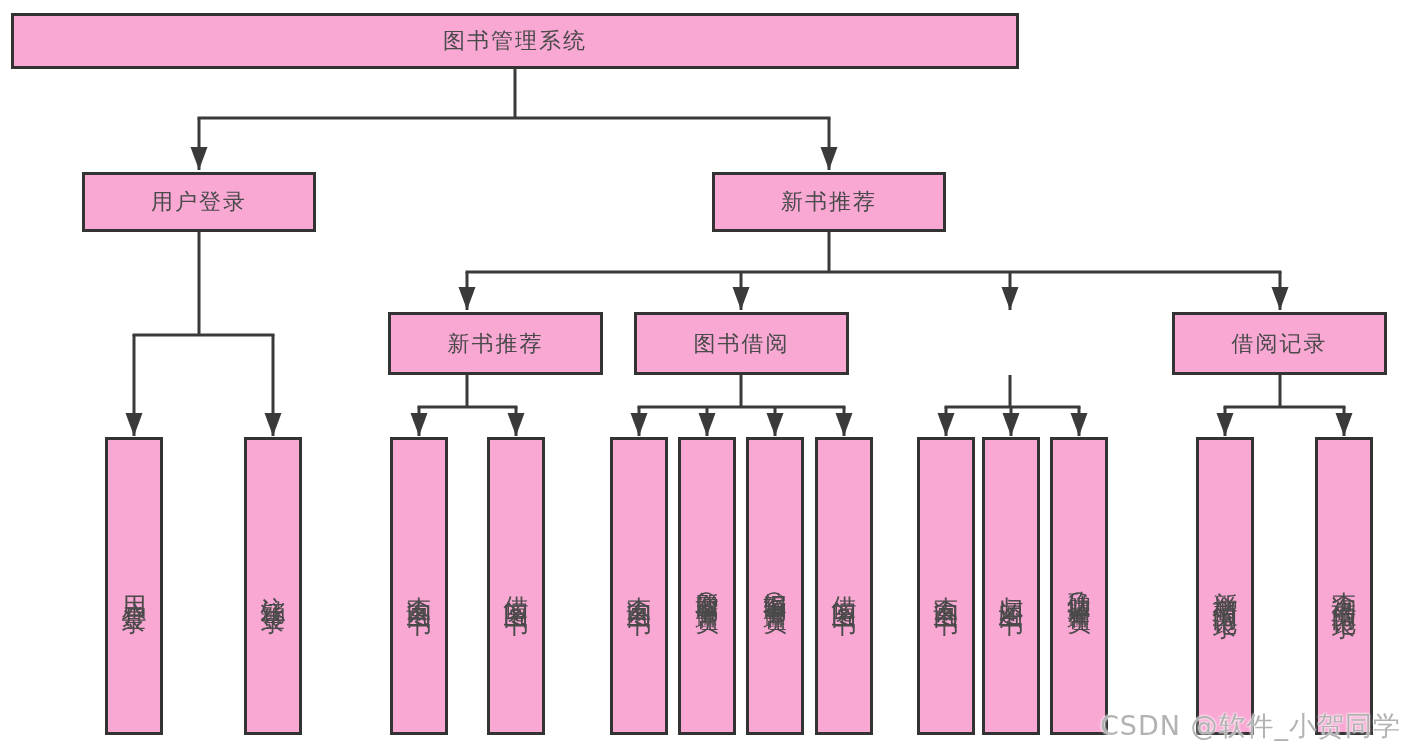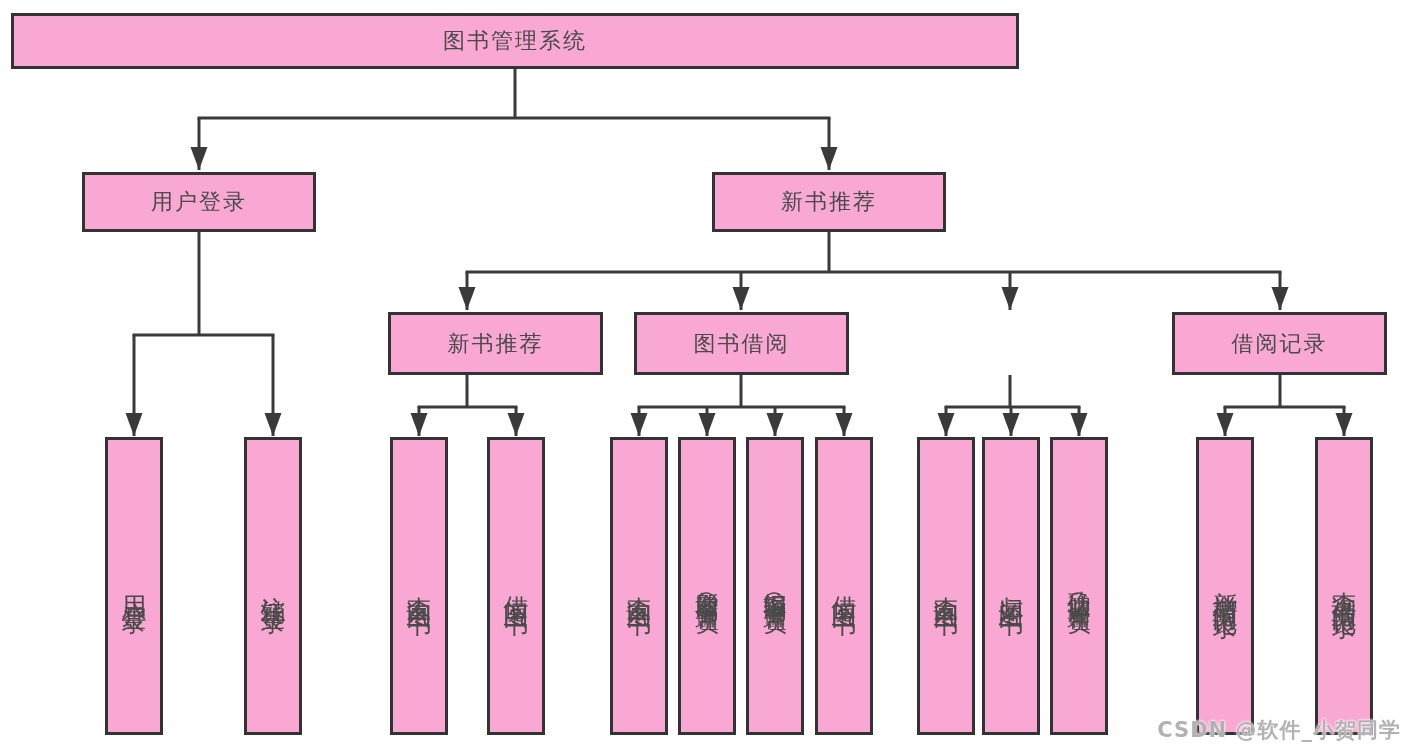--- a/index.html
+++ b/index.html
@@ -32,27 +32,26 @@
     font-size:25px;
     line-height:1;
     letter-spacing:5px;
     color:#4a4a4a;
     white-space:nowrap;
   }
   .watermark{
     position:absolute;
     right:4px;
     bottom:3px;
-    font-size:21px;
+    font-size:27px;
     color:#b2b2b2;
     letter-spacing:1px;
     z-index:3;
     text-shadow:0 0 3px #ffffff,0 0 2px #ffffff;
     white-space:nowrap;
-    font-weight:bold;
   }
 </style>
 </head>
 <body>
 
 <div class="stage">
 
   <svg class="wires" width="1405" height="747">
     <defs>
       <marker id="arrow" markerUnits="userSpaceOnUse" markerWidth="26" markerHeight="19" refX="23" refY="8.5" orient="auto">

